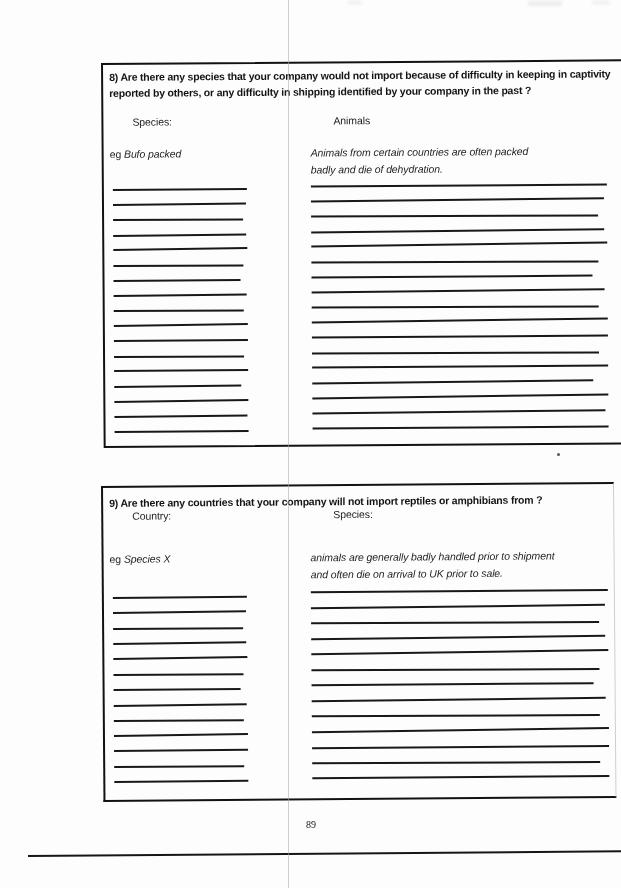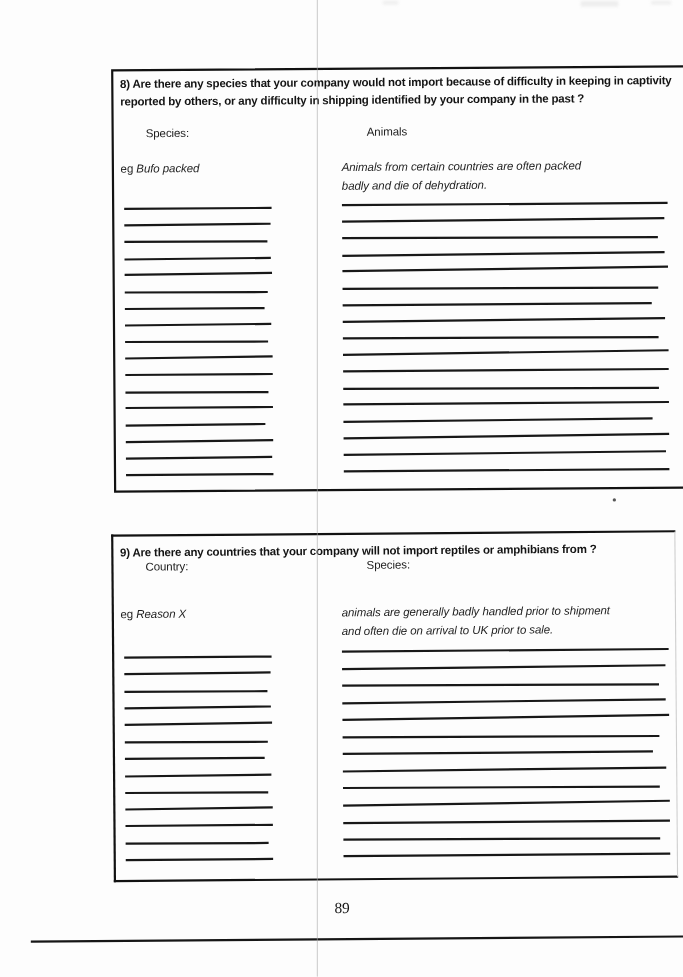--- a/index.html
+++ b/index.html
@@ -127,21 +127,21 @@
   .blank-line:nth-child(4n)  { height: 1.6px; }
   .blank-line:nth-child(5n)  { transform: rotate(-0.4deg); width: 100%; height: 2.2px; }
   .blank-line:nth-child(7n)  { width: 95%; }
 
   .footer-page-number {
     position: absolute;
     left: 296px; top: 819px;
     width: 30px;
     text-align: center;
     font-family: "Liberation Serif", serif;
-    font-size: 14px;
+    font-size: 10px;
     color: #141414;
     z-index: 4;
   }
   .footer-rule {
     position: absolute;
     left: 28px; top: 855px;
     width: 593px; height: 2px;
     background: #161616;
     transform: rotate(-0.45deg);
     transform-origin: left center;
@@ -212,21 +212,21 @@
       <div class="blank-line"></div>
     </div>
 </div>
 
 <div class="qbox q9">
   <div class="prompt">9) Are there any countries that your company will not import reptiles or amphibians from ?</div>
 
   <div class="col-label col1">Country:</div>
   <div class="col-label col2">Species:</div>
 
-  <div class="example col1"><span class="eg">eg</span> <span class="it">Reason X</span></div>
+  <div class="example col1"><span class="eg">eg</span> <span class="it">Species X</span></div>
 
   <div class="example col2">
     <div class="it">animals are generally badly handled prior to shipment</div>
     <div class="it">and often die on arrival to UK prior to sale.</div>
   </div>
 
   <div class="lines col1-lines">
       <div class="blank-line"></div>
       <div class="blank-line"></div>
       <div class="blank-line"></div>

